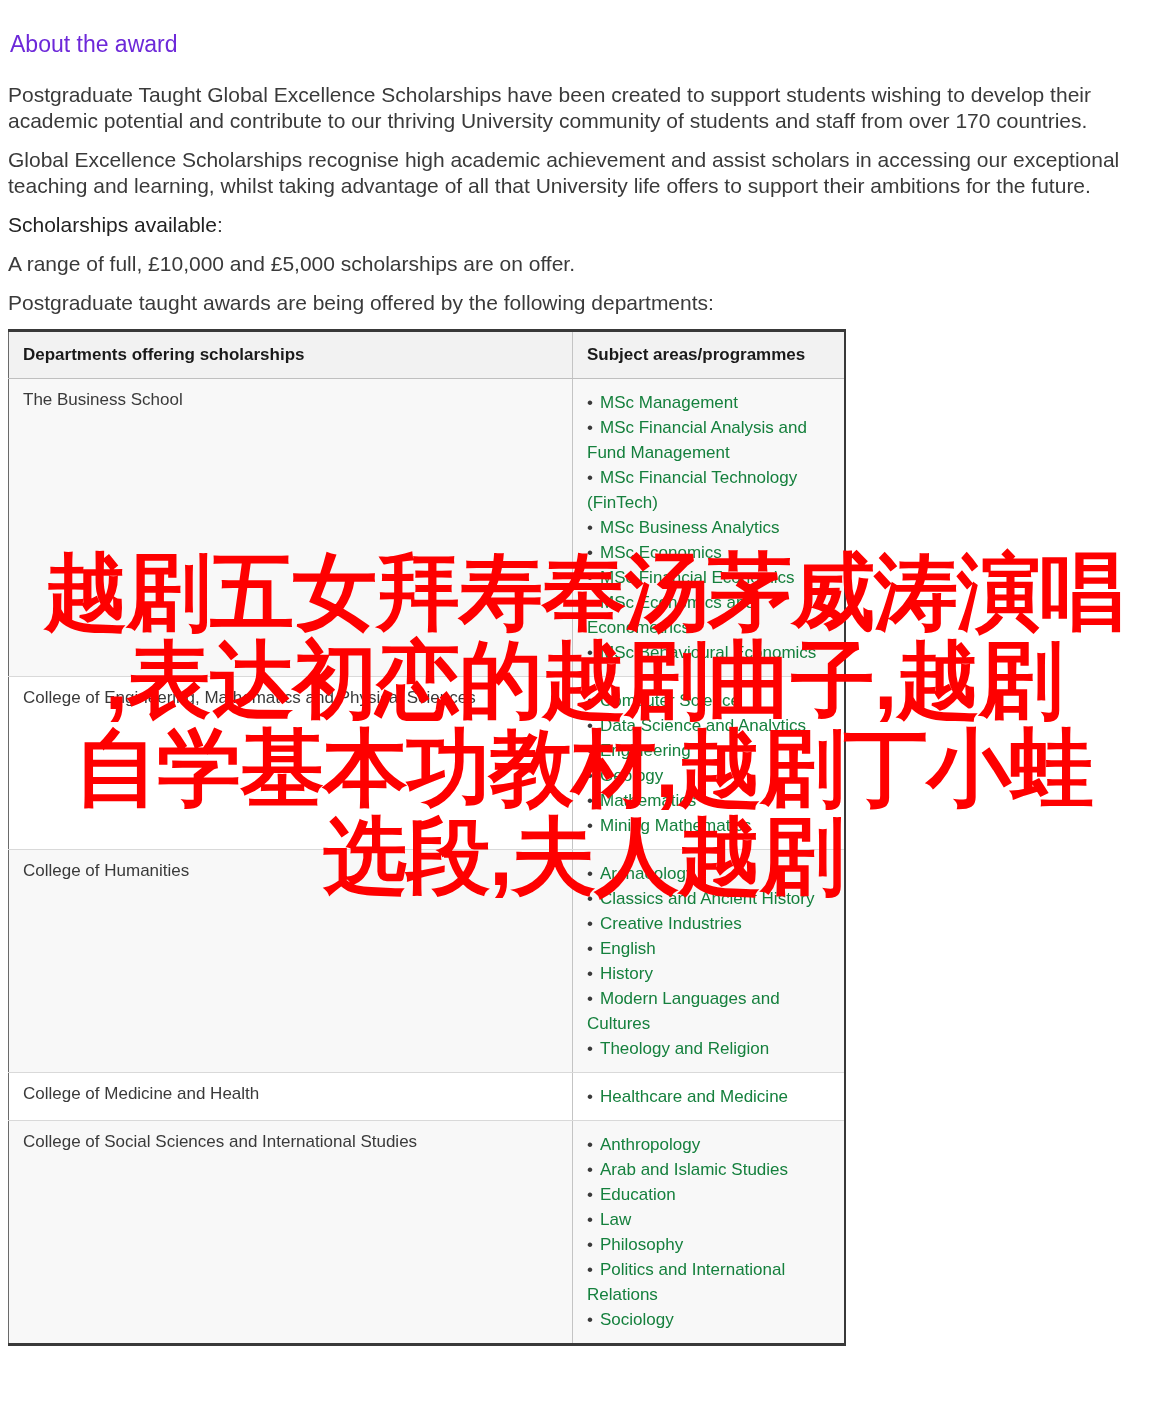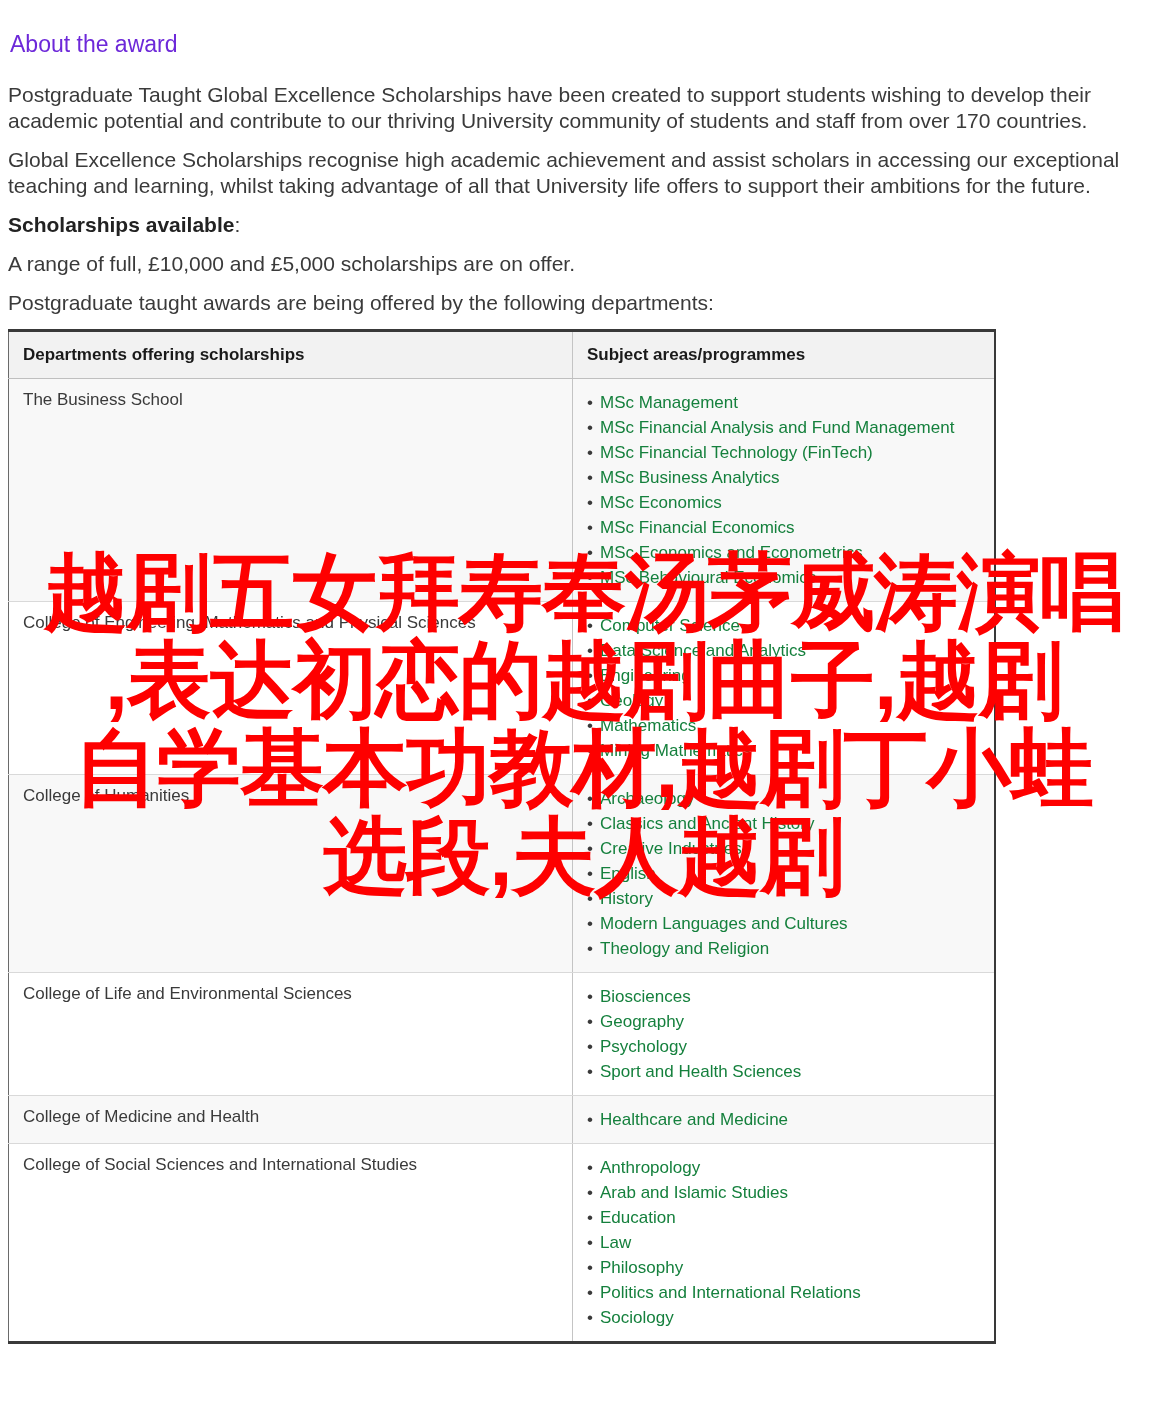--- a/index.html
+++ b/index.html
@@ -33,24 +33,24 @@
     color: #6d28d9;
   }
   p {
     margin: 0 0 13px 0;
     font-size: 21px;
     line-height: 26px;
     color: #3a3a3a;
     max-width: 1151px;
   }
   p.first-para { margin-top: 24px; }
-  p strong { color: #222222; font-weight: 700; }
+  p strong { color: #222222; font-weight: 400; }
   table.dept-table {
     border-collapse: collapse;
-    width: 988px;
+    width: 838px;
     margin-top: 2px;
     table-layout: fixed;
     border-top: 3px solid #393939;
     border-bottom: 3px solid #393939;
     border-right: 2px solid #393939;
     border-left: 1px solid #6a6a6a;
     font-size: 17px;
   }
   table.dept-table th {
     text-align: left;
@@ -166,31 +166,20 @@
               <li>Classics and Ancient History</li>
               <li>Creative Industries</li>
               <li>English</li>
               <li>History</li>
               <li>Modern Languages and Cultures</li>
               <li>Theology and Religion</li>
             </ul>
     </td>
   </tr>
 
-  <tr>
-    <td class="dept">College of Life and Environmental Sciences</td>
-    <td class="subj">
-      <ul class="subject-list">
-              <li>Biosciences</li>
-              <li>Geography</li>
-              <li>Psychology</li>
-              <li>Sport and Health Sciences</li>
-            </ul>
-    </td>
-  </tr>
 
   <tr>
     <td class="dept">College of Medicine and Health</td>
     <td class="subj">
       <ul class="subject-list">
               <li>Healthcare and Medicine</li>
             </ul>
     </td>
   </tr>
 

